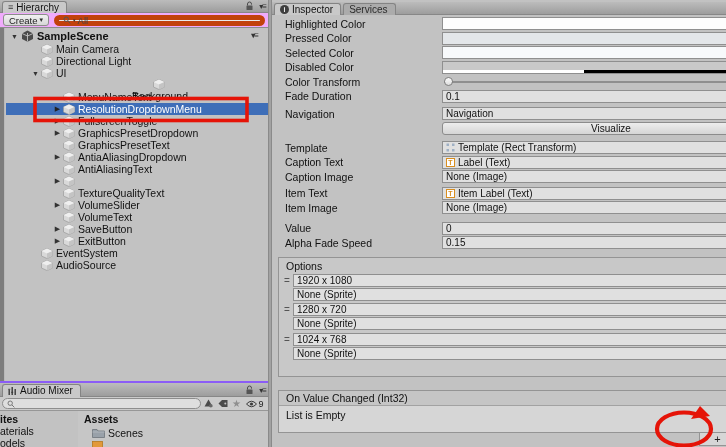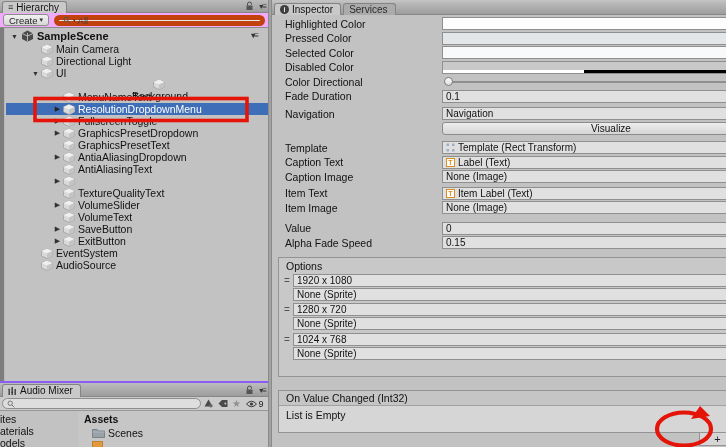--- a/index.html
+++ b/index.html
@@ -105,21 +105,21 @@
     border-top: 2px solid #8b5cf6; }
   .toolbar2 { height: 14px; background: #cbcbcb; border-bottom: 1px solid #979797;
     display: flex; align-items: center; padding: 0 2px; gap: 1px; }
   .searchpill2 { flex: 1; height: 11px; background: #dedede; border: 1px solid #8d8d8d;
     border-radius: 6px; display: flex; align-items: center; padding: 0 4px; }
   .minibtn { width: 13px; height: 12px; display: flex; align-items: center;
     justify-content: center; font-size: 9px; color: #333; }
   .proj { position: relative; height: 37px; }
   .proj-left { position: absolute; left: 0; top: 0; width: 88px; height: 37px; padding-top: 2px; }
   .pl-row { height: 12px; display: flex; align-items: center; white-space: nowrap; }
-  .pl-row.hdr { font-weight: normal; }
+  .pl-row.hdr { font-weight: bold; }
   .proj-divider { position: absolute; left: 88px; top: 0; width: 2px; height: 37px; background: #999; }
   .proj-right { position: absolute; left: 78px; right: 0; top: 0; height: 37px;
     background: #c6c6c6; padding: 2px 0 0 6px; }
   .pr-hdr { font-weight: bold; height: 13px; }
   .pr-row { height: 13px; display: flex; align-items: center; gap: 3px; padding-left: 8px; }
   
   .overlay { position: absolute; left: 0; top: 0; width: 726px; height: 447px; pointer-events: none; }
   .lockico, .inficon { display: inline-flex; }
   .inficon { width: 9px; height: 9px; border-radius: 50%; background: #3e3e3e; color: #eee;
     font-size: 7px; align-items: center; justify-content: center; font-weight: bold; }
@@ -467,21 +467,21 @@
           <span class="dropper">
             <svg width="10" height="11" viewBox="0 0 10 11">
                 <path d="M1 10 L2 7.5 L6.5 3 L8 4.5 L3.5 9 Z" fill="none" stroke="#3c3c3c" stroke-width="1"></path>
                 <path d="M6 2 L8 0.5 L9.5 2 L8 4" fill="#3c3c3c"></path>
               </svg>
           </span>
         </span>
       </div>
 
       <div class="row">
-        <span class="lbl">Color Directional</span>
+        <span class="lbl">Color Transform</span>
         <span class="val">
           <span class="slider">
             <span class="track"></span>
             <span class="handle"></span>
           </span>
           <span class="field numbox">
             <span>1</span>
           </span>
         </span>
       </div>

